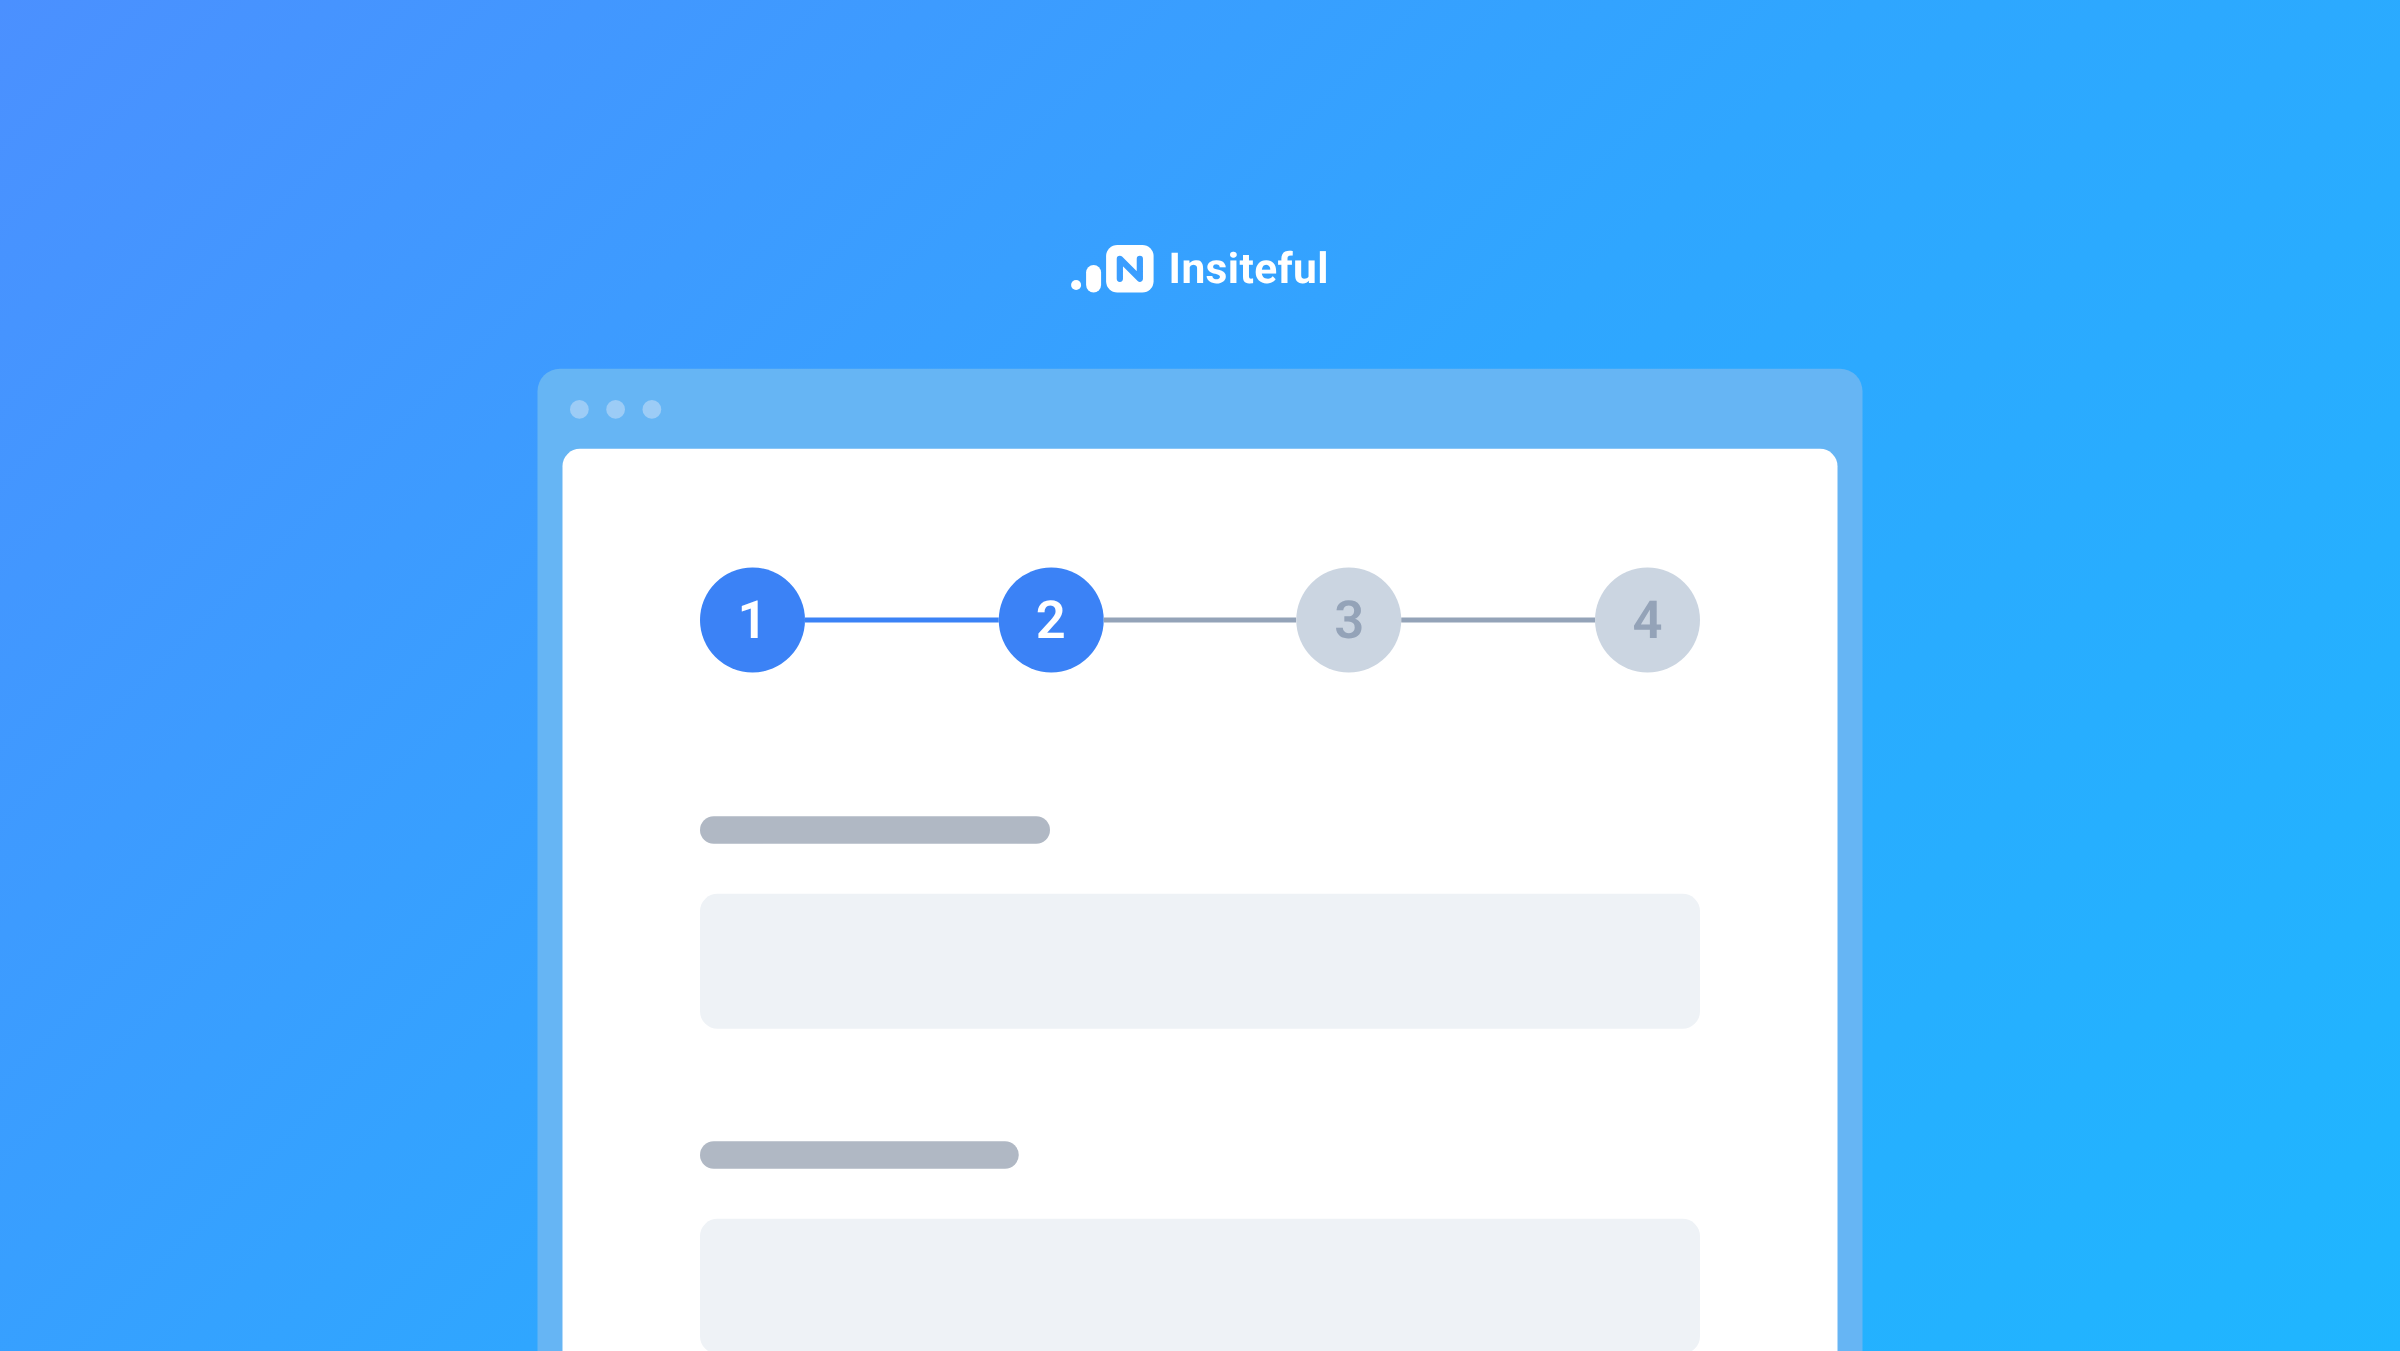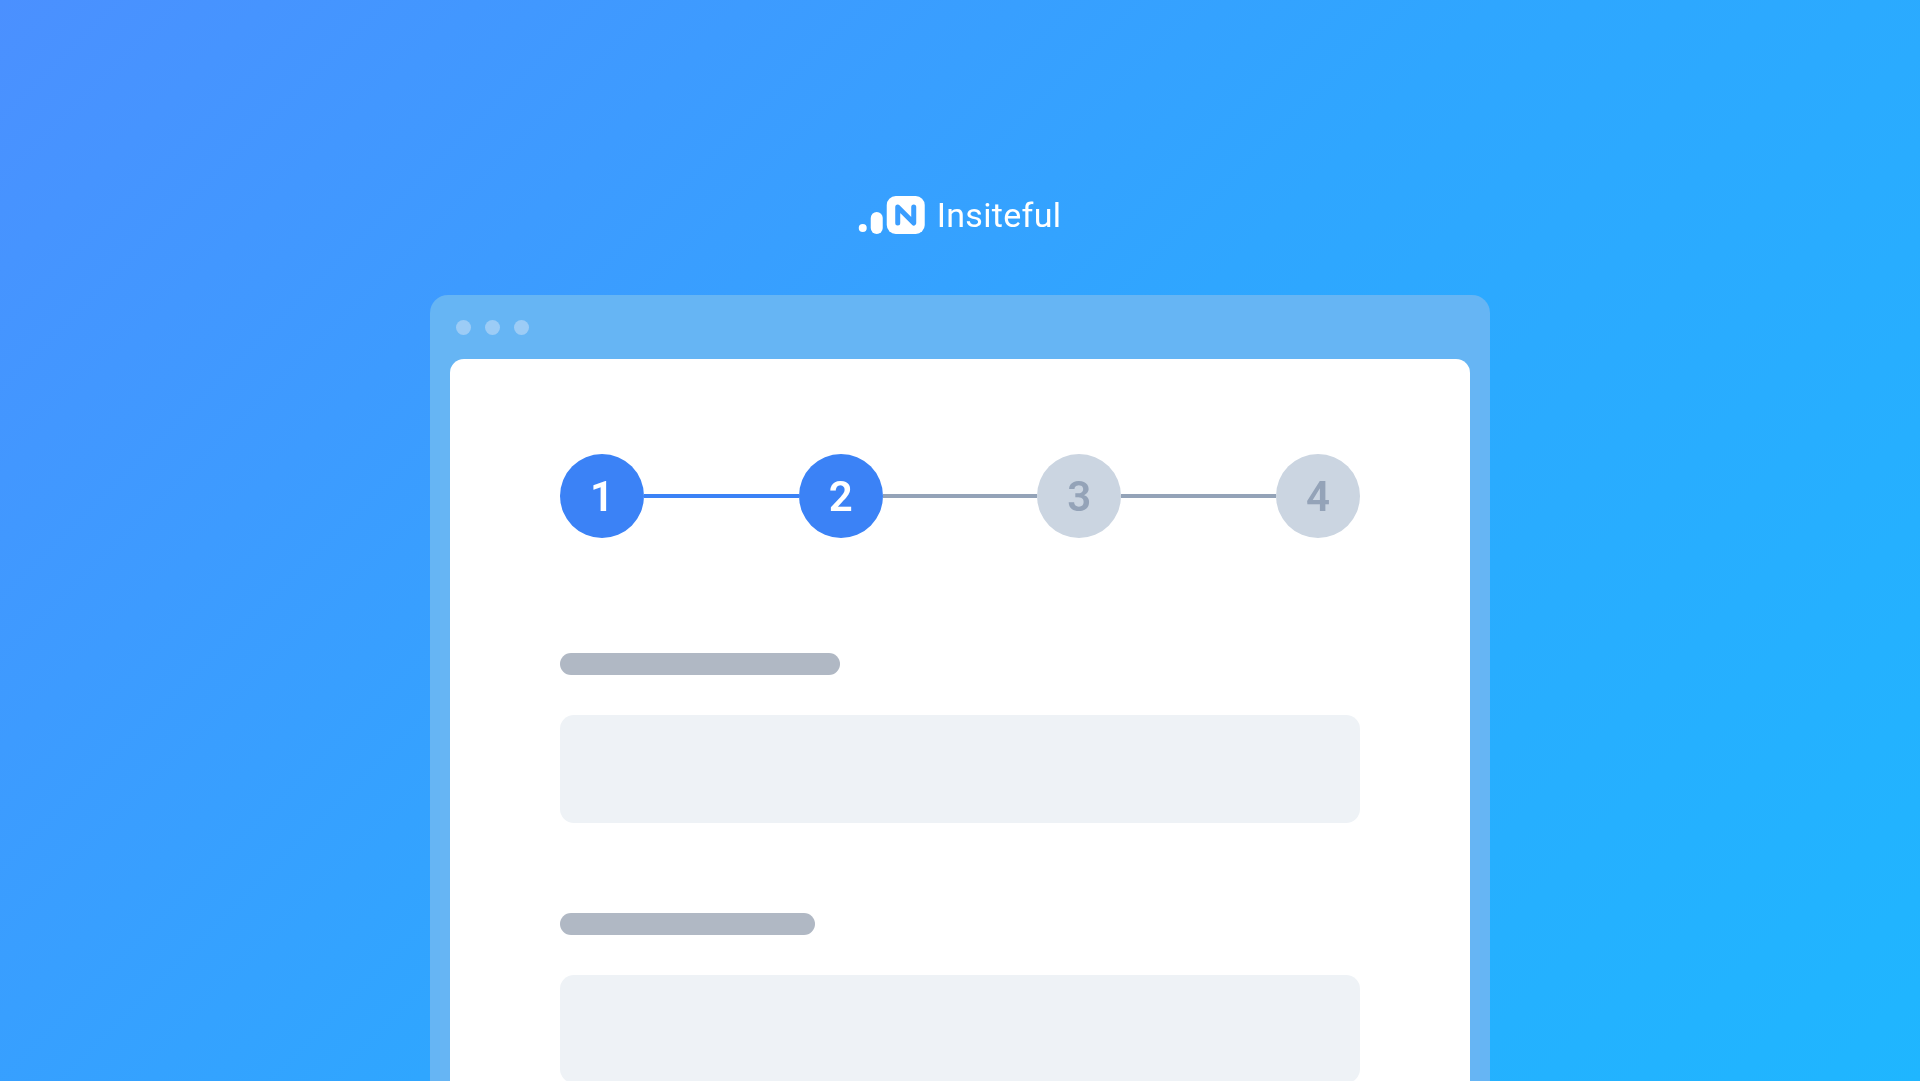--- a/index.html
+++ b/index.html
@@ -54,21 +54,21 @@
   }
   
   .logo-n svg {
     width: 24px;
     height: 24px;
   }
   
   .logo-text {
     color: #ffffff;
     font-size: 34px;
-    font-weight: 400;
+    font-weight: 700;
     letter-spacing: 0.3px;
   }
   
   .browser-window {
     position: absolute;
     top: 295px;
     left: 50%;
     transform: translateX(-50%);
     width: 1060px;
     background: #66b5f4;

